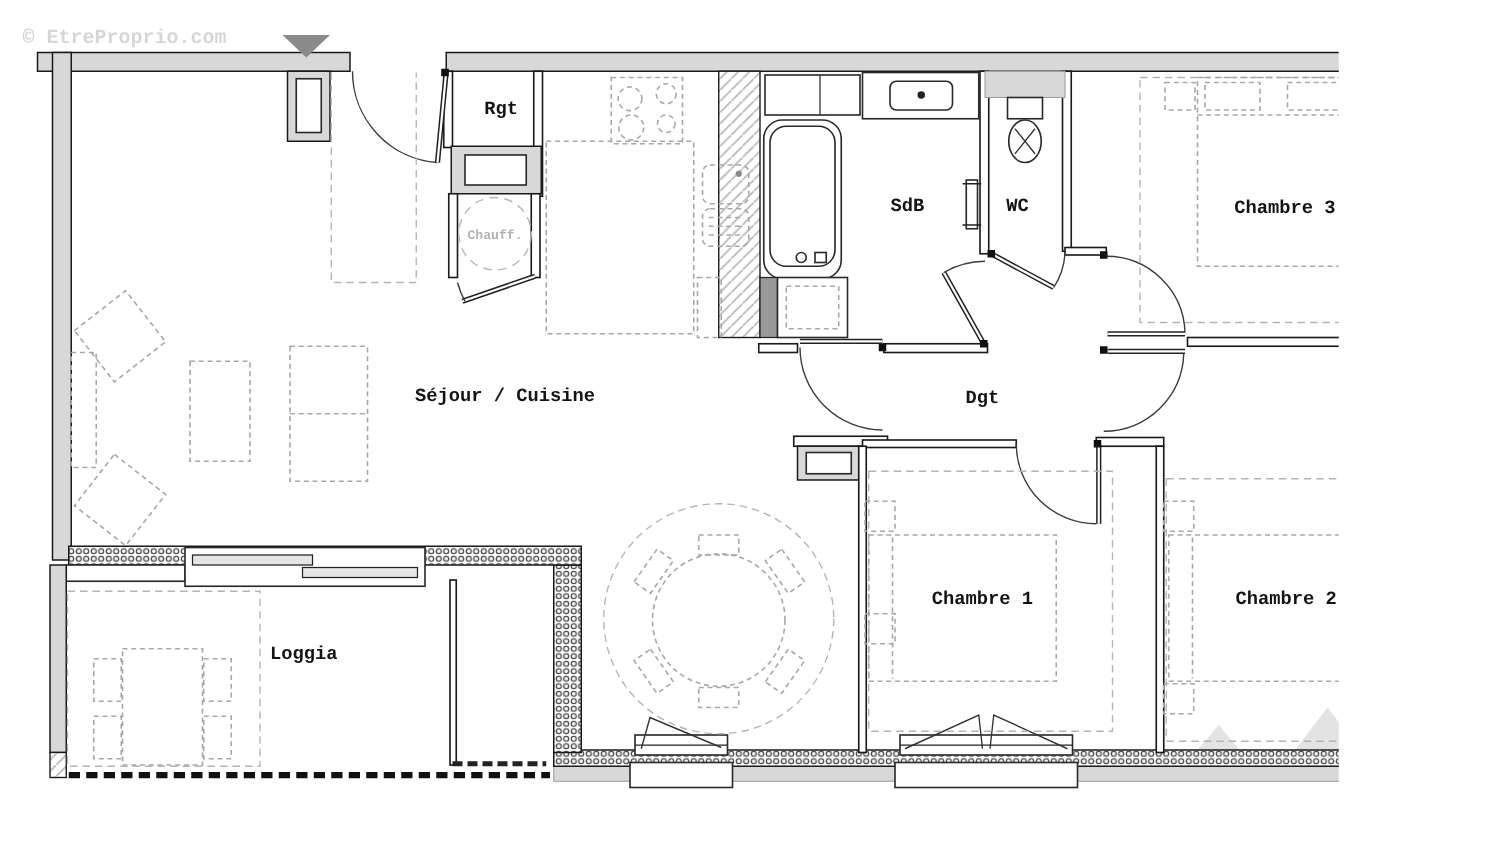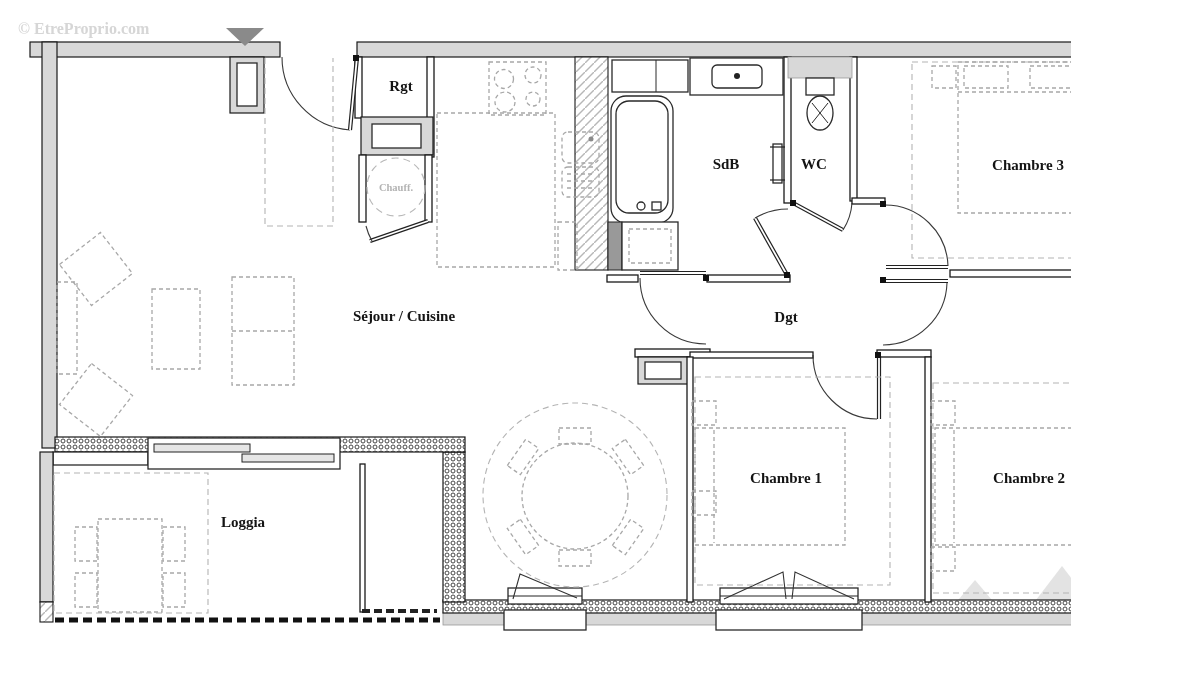--- a/index.html
+++ b/index.html
@@ -1,17 +1,17 @@
 <!DOCTYPE html>
 <html><head>
 <meta charset="utf-8">
 <style>
   html,body{margin:0;padding:0;background:#fff;}
   #stage{position:relative;width:1071px;height:675px;background:#fff;overflow:hidden;
-         font-family:Liberation Serif, serif;}
+         font-family:Liberation Mono, monospace;}
   svg{display:block;}
   .wall{fill:#ffffff;stroke:#1a1a1a;stroke-width:1.3;}
   .gwall{fill:#d8d8d8;stroke:#1a1a1a;stroke-width:1.2;}
   .gface{fill:#d8d8d8;stroke:#9a9a9a;stroke-width:.8;}
   .hband{fill:url(#hc);stroke:#1a1a1a;stroke-width:1.2;}
   .diag{fill:url(#dg);stroke:#1a1a1a;stroke-width:1.1;}
   .fix{fill:#ffffff;stroke:#2a2a2a;stroke-width:1.3;}
   .f{fill:none;stroke:#a8a8a8;stroke-width:1.3;stroke-dasharray:4 3;}
   .fz{fill:none;stroke:#b4b4b4;stroke-width:1.1;stroke-dasharray:6 4;}
   .arc{fill:none;stroke:#3a3a3a;stroke-width:1.1;}

